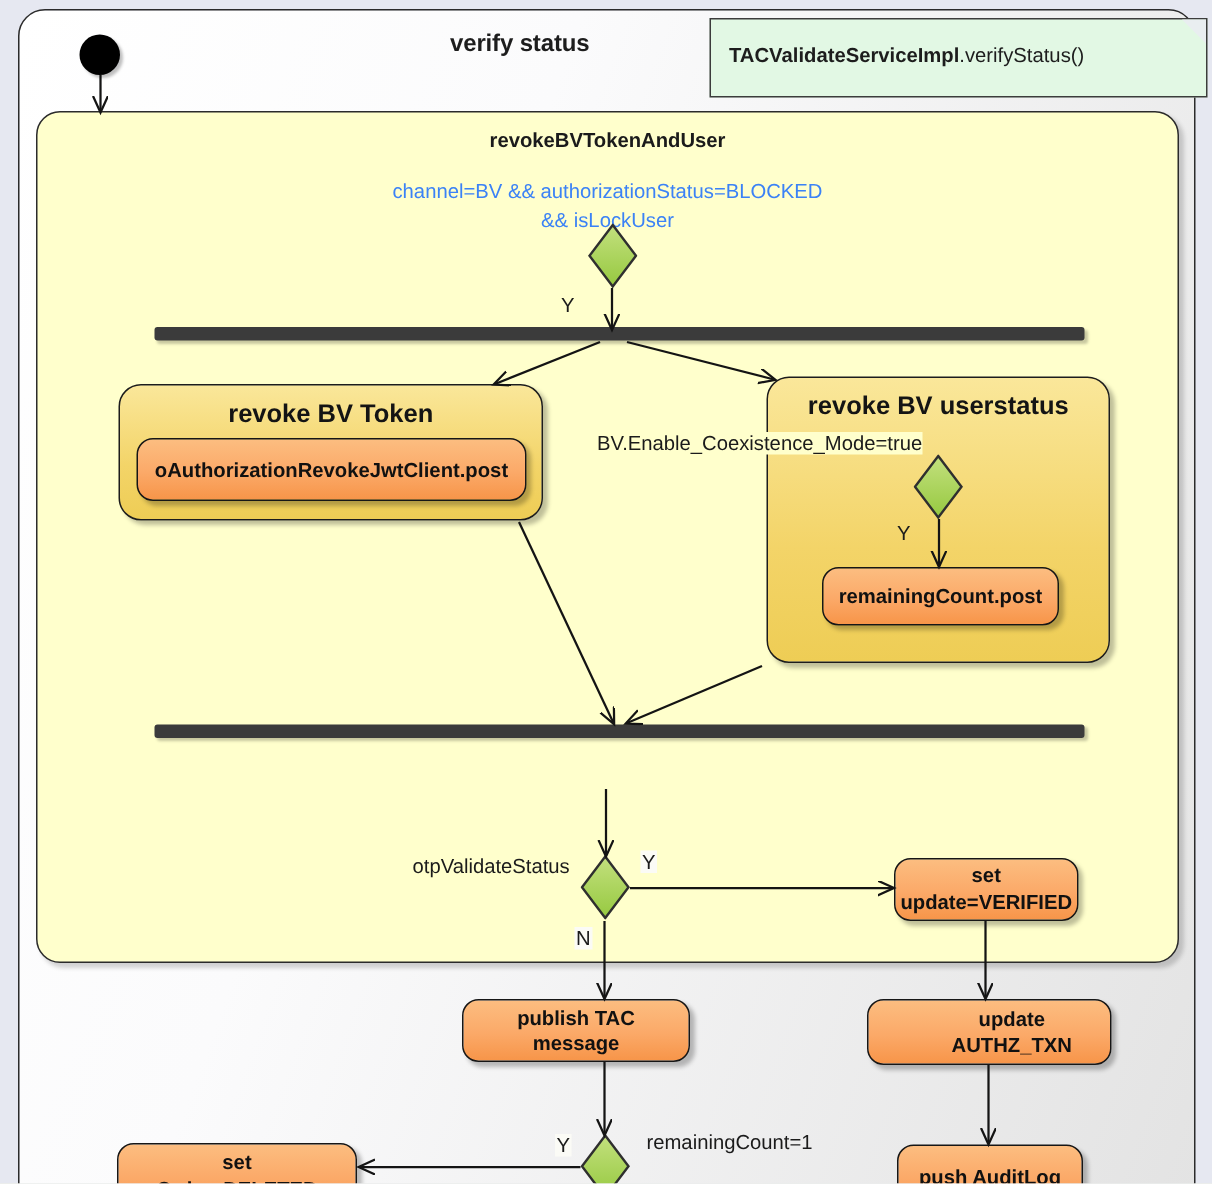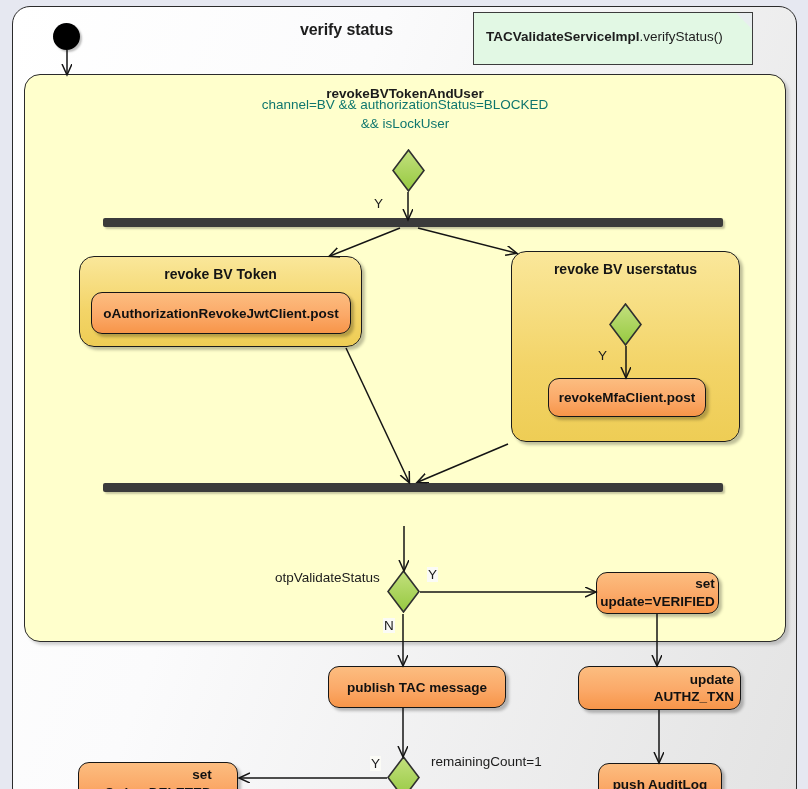--- a/index.html
+++ b/index.html
@@ -45,21 +45,21 @@
     font-size: 16px;
     font-weight: bold;
     color: #1d1d1d;
     letter-spacing: -0.1px;
   }
   
   .note {
     position: absolute;
     left: 473px;
     top: 12px;
-    width: 280px;
+    width: 332px;
     height: 53px;
     background: #e2f8e4;
     border: 1.3px solid #3c3c3c;
     box-sizing: border-box;
   }
   .note .fold-tri {
     position: absolute;
     right: 0px;
     top: 0px;
     width: 0; height: 0;
@@ -95,58 +95,58 @@
     width: 100%;
     top: 11px;
     text-align: center;
     font-size: 13.5px;
     font-weight: bold;
     color: #1b1b1b;
   }
   .group-guard {
     position: absolute;
     width: 100%;
-    top: 20px;
+    top: 43px;
     text-align: center;
     font-size: 13.5px;
-    color: #0f766e;
+    color: #3b82f6;
     line-height: 19px;
   }
 
   
   .sub-node {
     position: absolute;
     background: linear-gradient(180deg, #fae79a 0%, #f3d468 60%, #eecd55 100%);
     border: 1.6px solid #1c1c1c;
     border-radius: 15px;
     box-sizing: border-box;
     box-shadow: 3px 3px 3px rgba(0,0,0,0.25);
   }
   .sub-node > .sn-title {
     position: absolute;
     width: 100%;
     top: 9px;
     text-align: center;
-    font-size: 14px;
+    font-size: 17px;
     font-weight: bold;
     color: #141414;
   }
 
   
   .action {
     position: absolute;
     background: linear-gradient(180deg, #fcbd80 0%, #fba968 55%, #f79549 100%);
     border: 1.6px solid #161616;
     border-radius: 11px;
     box-sizing: border-box;
     box-shadow: 3px 3px 3px rgba(0,0,0,0.25);
     display: flex;
     align-items: center;
     justify-content: center;
-    text-align: right;
+    text-align: center;
     font-size: 13.5px;
     font-weight: bold;
     color: #111;
     line-height: 17px;
     padding: 0 6px;
   }
   .action.two-line { line-height: 18px; }
 
   
   .diamond {
@@ -230,21 +230,21 @@
   <div class="bar" style="left:103px; top:483px; width:620px; height:9px;"></div>
 
   <div class="sub-node" style="left:79px; top:256px; width:283px; height:91px;">
     <div class="sn-title">revoke BV Token</div>
   </div>
   <div class="action" style="left:91px; top:292px; width:260px; height:42px;">oAuthorizationRevokeJwtClient.post</div>
 
   <div class="sub-node" style="left:511px; top:251px; width:229px; height:191px;">
     <div class="sn-title">revoke BV userstatus</div>
   </div>
-  <div class="action" style="left:548px; top:378px; width:158px; height:39px;">revokeMfaClient.post</div>
+  <div class="action" style="left:548px; top:378px; width:158px; height:39px;">remainingCount.post</div>
 
   <div class="diamond" style="left:392px; top:149px;">
     <svg width="33" height="43" viewBox="0 0 33 43">
       <defs>
         <linearGradient id="dg1" x1="0" y1="0" x2="0" y2="1">
           <stop offset="0%" stop-color="#c3e07e"></stop>
           <stop offset="100%" stop-color="#96c940"></stop>
         </linearGradient>
       </defs>
       <polygon points="16.5,1 32,21.5 16.5,42 1,21.5" fill="url(#dg1)" stroke="#2f2f2f" stroke-width="1.6"></polygon>
@@ -269,21 +269,21 @@
     </svg>
   </div>
 
   <div class="action two-line" style="left:596px; top:572px; width:123px; height:42px;">
     <div>
       <div>set</div>
       <div>update=VERIFIED</div>
     </div>
   </div>
 
-  <div class="action" style="left:308px; top:666px; width:178px; height:42px;margin-left:20px;">publish TAC message</div>
+  <div class="action" style="left:308px; top:666px; width:152px; height:42px;">publish TAC message</div>
 
   <div class="action" style="left:578px; top:666px; width:163px; height:44px;padding-left:36px;">update AUTHZ_TXN</div>
 
   <div class="action" style="left:598px; top:763px; width:124px; height:42px;">push AuditLog</div>
 
   <div class="action two-line" style="left:78px; top:762px; width:160px; height:44px;">
     <div>
       <div>set</div>
       <div>Order=DELETED</div>
     </div>
@@ -322,20 +322,21 @@
       <line x1="659" y1="710" x2="659" y2="762" marker-end="url(#arrow)"></line>
 
       <line x1="403" y1="708" x2="403" y2="756" marker-end="url(#arrow)"></line>
 
       <line x1="387" y1="778" x2="240" y2="778" marker-end="url(#arrow)"></line>
     </g>
   </svg>
 
   <div class="edge-label on-yellow" style="left:374px; top:196px;">Y</div>
 
+  <div class="edge-label on-yellow" style="left:398px; top:288px;">BV.Enable_Coexistence_Mode=true</div>
 
   <div class="edge-label" style="left:598px; top:348px;">Y</div>
 
   <div class="edge-label" style="left:275px; top:570px;">otpValidateStatus</div>
 
   <div class="edge-label boxed" style="left:427px; top:567px;">Y</div>
 
   <div class="edge-label boxed" style="left:383px; top:618px;">N</div>
 
   <div class="edge-label" style="left:431px; top:754px;">remainingCount=1</div>

